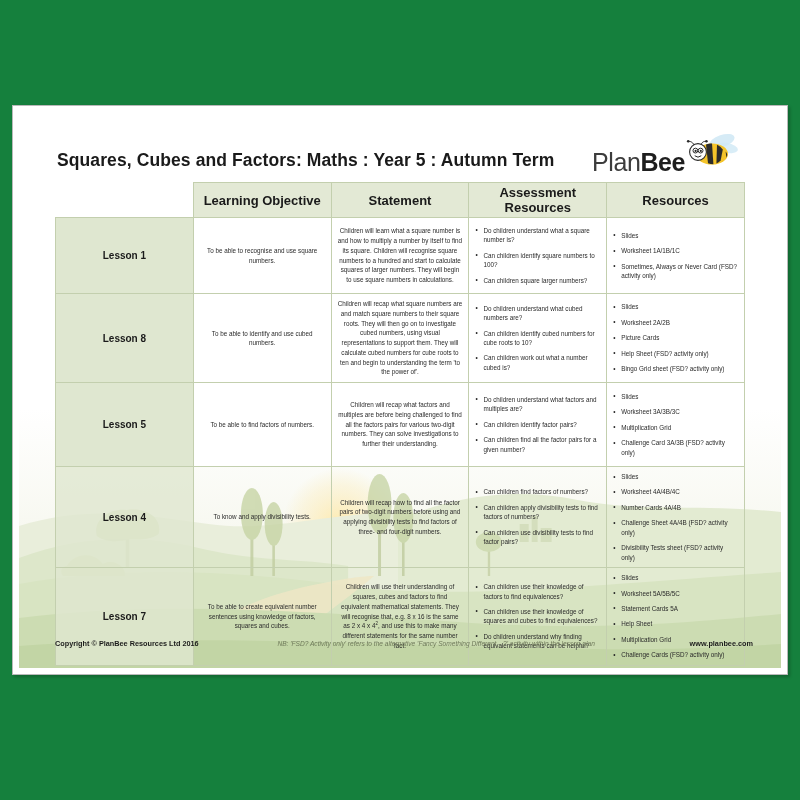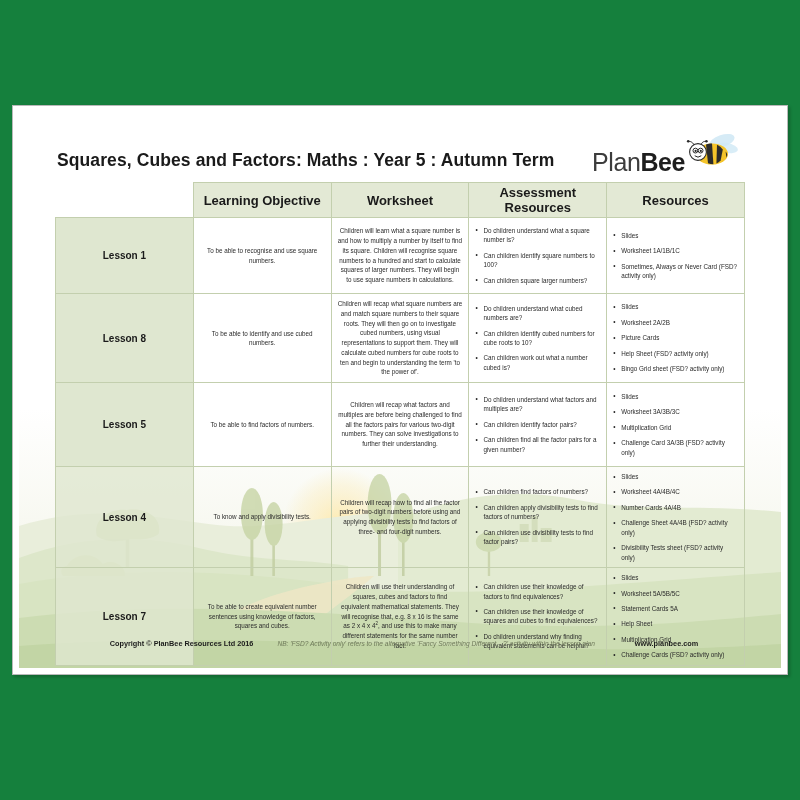--- a/index.html
+++ b/index.html
@@ -192,21 +192,21 @@
   
   #footer {
     position: absolute;
     left: 36px;
     right: 28px;
     bottom: 18px;
     height: 14px;
     z-index: 3;
     display: flex;
     align-items: center;
-    justify-content: center;
+    justify-content: space-between;
   }
   #footer .copy {
     font-size: 7.3px;
     font-weight: bold;
     color: #1c1c1c;
     white-space: nowrap;
   }
   #footer .note {
     font-size: 6.6px;
     font-style: italic;
@@ -324,21 +324,21 @@
             <circle cx="20.4" cy="9.2" r="1.3" fill="#2b2b2b"></circle>
           </svg>
         </div>
       </div>
 
       <table id="plan-table">
         <thead>
           <tr>
             <th class="corner"></th>
             <th>Learning Objective</th>
-            <th>Worksheet</th>
+            <th>Statement</th>
             <th>Assessment Resources</th>
             <th>Resources</th>
           </tr>
         </thead>
         <tbody id="plan-body">
             <tr class="row-1" style="height: 76px;">
               <td class="lesson-cell">Lesson 1</td>
               <td class="objective-cell">To be able to recognise and use square numbers.</td>
               <td class="overview-cell">Children will learn what a square number is and how to multiply a number by itself to find its square. Children will recognise square numbers to a hundred and start to calculate squares of larger numbers. They will begin to use square numbers in calculations.</td>
               <td class="assessment-cell">

